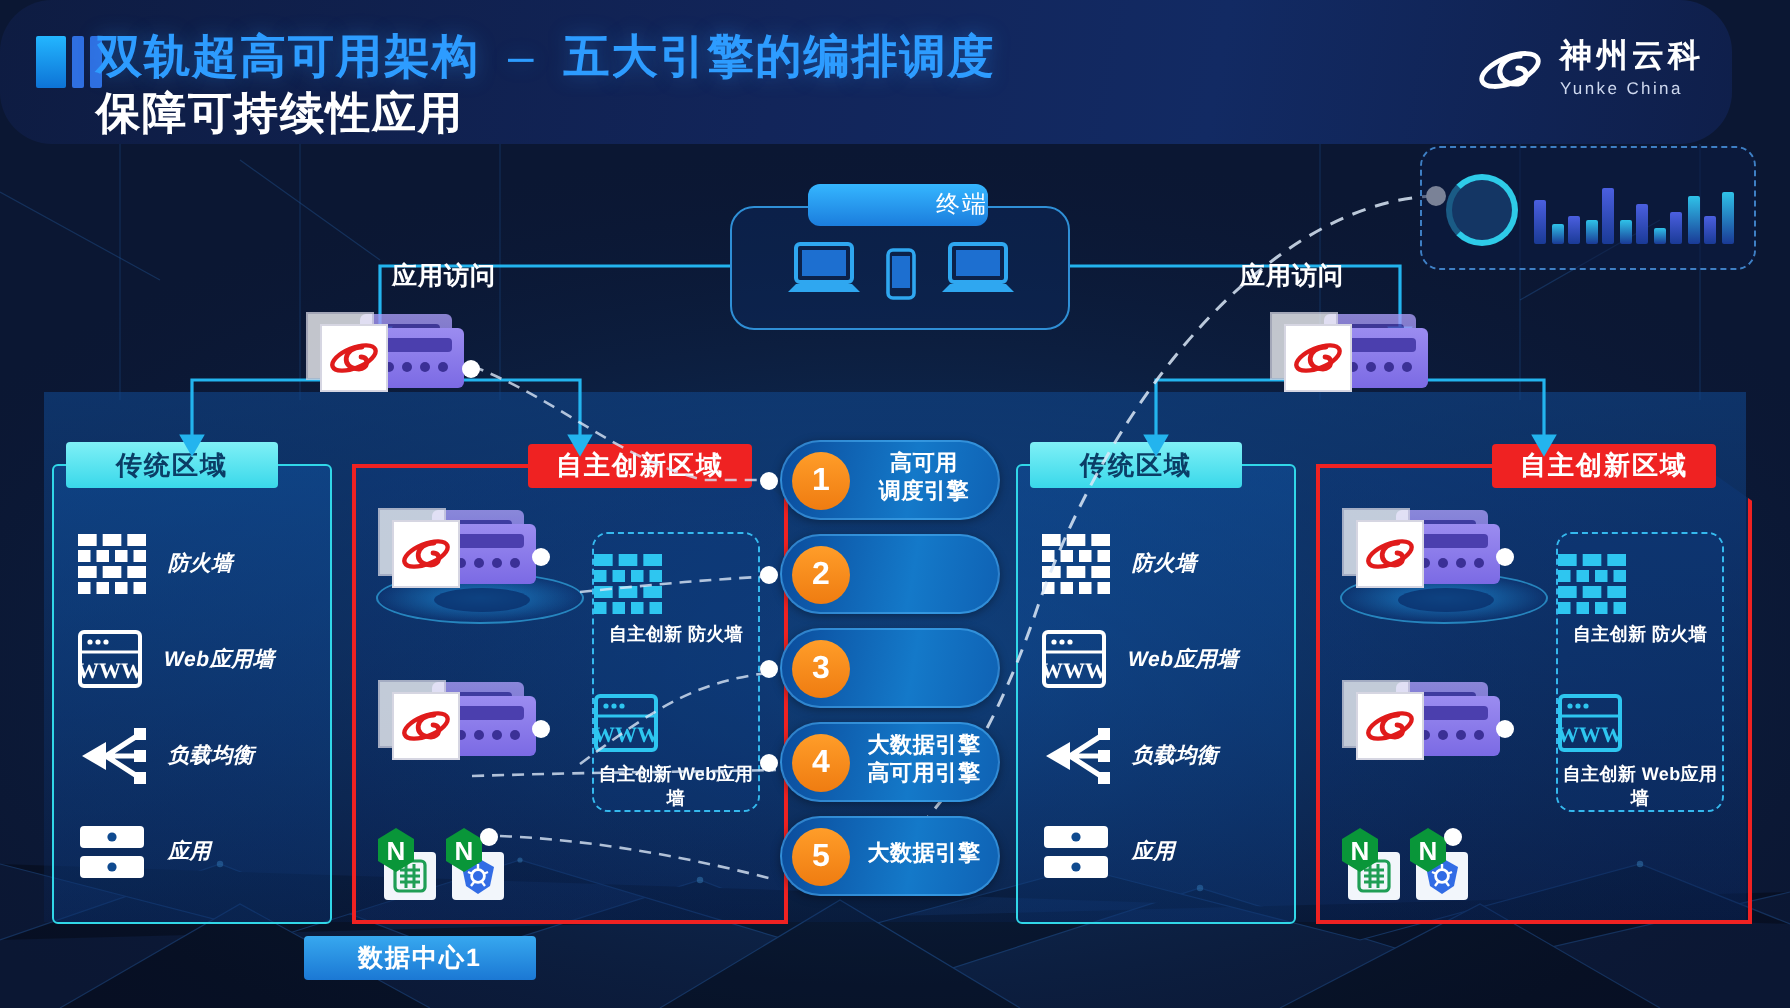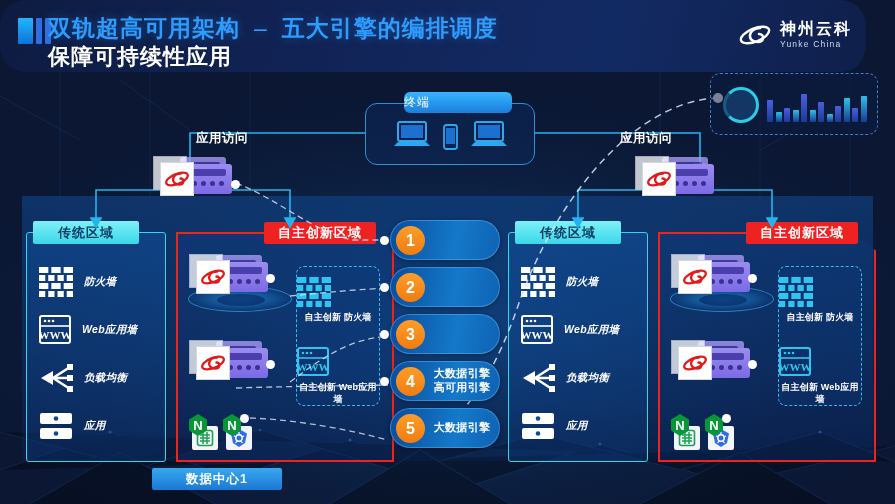--- a/index.html
+++ b/index.html
@@ -58,23 +58,23 @@
     z-index:4;
   }
 
   
   .term-box{
     position:absolute;left:365px;top:103px;width:170px;height:62px;
     border:1.5px solid #2f8fd6;border-radius:12px;background:rgba(13,40,90,.55);
     z-index:20;
   }
   .term-chip{
-    position:absolute;left:404px;top:92px;width:108px;height:21px;border-radius:6px;
+    position:absolute;left:404px;top:92px;width:90px;height:21px;border-radius:6px;
     background:linear-gradient(180deg,#35b6ff,#1b7ddd);
-    color:#fff;font-size:12px;text-align:left;line-height:21px;letter-spacing:1px;z-index:21;
+    color:#fff;font-size:12px;text-align:right;line-height:21px;letter-spacing:1px;z-index:21;
   }
   .devices{position:absolute;left:0;top:16px;width:100%;display:flex;justify-content:center;align-items:flex-end;gap:11px;}
   
   .acc-label{
     position:absolute;color:#fff;font-size:12.5px;font-weight:bold;letter-spacing:.5px;z-index:22;
   }
   .acc-l{left:196px;top:130px;}
   .acc-r{left:620px;top:130px;}
 
   
@@ -143,21 +143,21 @@
   .eng-txt{
     flex:1;color:#fff;font-size:11px;font-weight:bold;text-align:center;line-height:1.25;
     letter-spacing:.3px;padding:0 3px;white-space:pre-line;
   }
   .eng-dot{
     position:absolute;left:-11px;top:15px;width:9px;height:9px;border-radius:50%;background:#fff;
   }
 
   
   .dc-tag{
-    position:absolute;top:468px;width:130px;height:22px;border-radius:2px;
+    position:absolute;top:468px;width:116px;height:22px;border-radius:2px;
     background:linear-gradient(180deg,#37a8ef,#1b78d4);
     color:#fff;font-size:12.5px;font-weight:bold;text-align:center;line-height:22px;letter-spacing:1px;z-index:30;
   }
   .dc-tag-l{left:152px;}
   .dc-tag-r{left:640px;}
 
   
   .srv{position:absolute;width:72px;height:40px;}
   .srv .card{
     position:absolute;left:0;top:2px;width:34px;height:34px;background:#fff;border:1px solid #d6d6e2;z-index:3;
@@ -755,20 +755,22 @@
       </div>
       <div class="conn-dot" style="left: 214px; top: 192px;"></div>
     </div>
 
   <div class="dc-tag dc-tag-l">数据中心1</div>
 
   <div class="engines" id="engines">
       <div class="eng">
         <span class="eng-dot"></span>
         <span class="eng-num">1</span>
+        <span class="eng-txt">高可用
+调度引擎</span>
       </div>
       <div class="eng">
         <span class="eng-dot"></span>
         <span class="eng-num">2</span>
       </div>
       <div class="eng">
         <span class="eng-dot"></span>
         <span class="eng-num">3</span>
       </div>
       <div class="eng">

